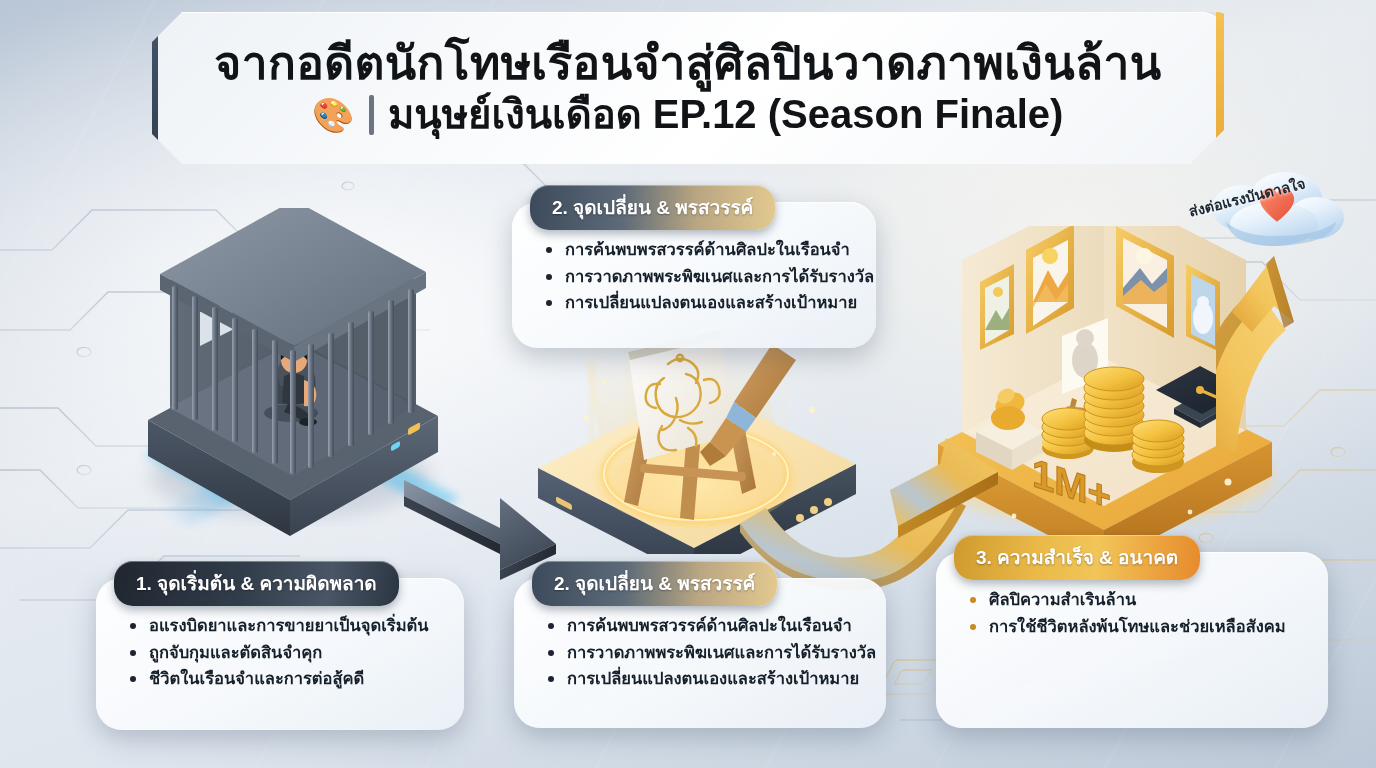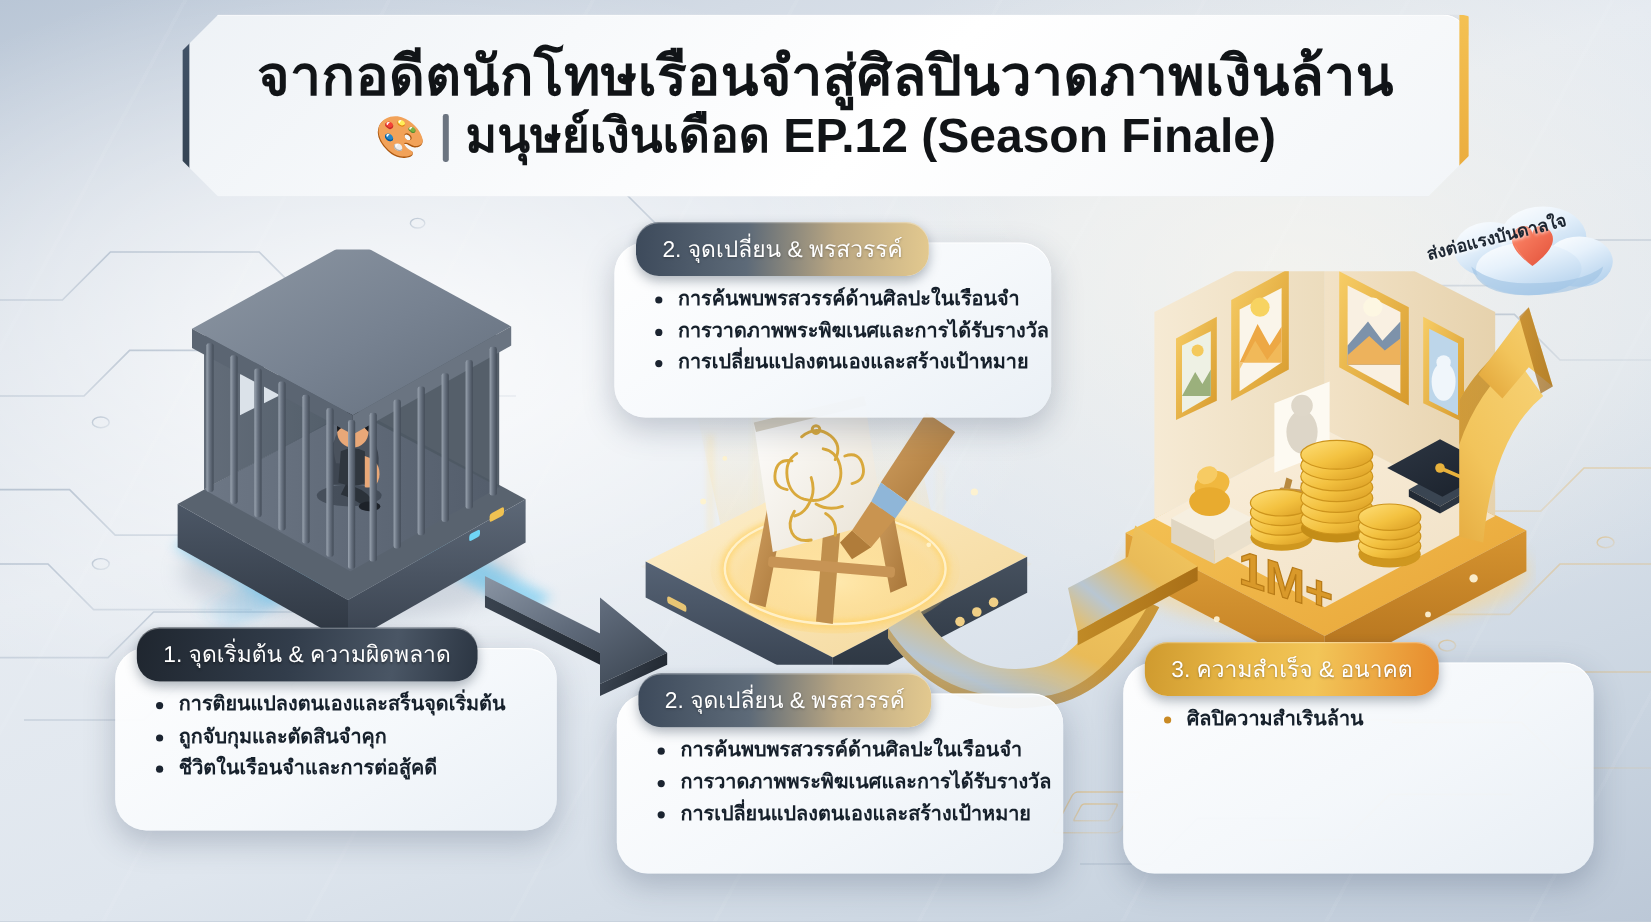--- a/index.html
+++ b/index.html
@@ -73,42 +73,42 @@
   .card{
     position:absolute;
     background:linear-gradient(150deg,rgba(255,255,255,.96) 0%,rgba(246,249,252,.95) 55%,rgba(234,240,246,.94) 100%);
     border-radius:26px;
     box-shadow:0 9px 26px rgba(45,63,88,.26), 0 1px 0 rgba(255,255,255,.95) inset;
     z-index:26;
   }
   .badge{
     position:absolute; left:18px; top:-17px;
     padding:7px 22px 8px; border-radius:19px;
-    font-size:19px; font-weight:normal; color:#fff; white-space:nowrap;
+    font-size:19px; font-weight:bold; color:#fff; white-space:nowrap;
     box-shadow:0 4px 10px rgba(30,45,65,.35), 0 1px 0 rgba(255,255,255,.35) inset;
     text-shadow:0 1px 2px rgba(0,0,0,.35);
     z-index:3;
   }
   .badge-dark{ background:linear-gradient(100deg,#1f262f 0%,#323d4b 45%,#4a5665 75%,#2b3542 100%); }
   .badge-mixed{ background:linear-gradient(92deg,#3d4a5b 0%,#5d6a78 38%,#b9a682 68%,#e3c98f 100%); }
   .badge-gold{ background:linear-gradient(96deg,#cf9a2e 0%,#eab948 34%,#f2c558 58%,#e78a2c 100%); }
 
   .bullets{ list-style:none; padding:34px 22px 16px 32px; }
   .bullets li{
     position:relative; padding-left:21px;
     font-size:16.5px; line-height:1.62; color:#16202b; font-weight:bold;
     white-space:nowrap;
   }
   .bullets li::before{
     content:""; position:absolute; left:2px; top:11px;
     width:6px; height:6px; border-radius:50%; background:#1b2430;
   }
   .card.gold-bul .bullets li::before{ background:#c98a24; }
 
-  #card-1{ left:96px;  top:540px; width:368px; height:152px; }
+  #card-1{ left:96px;  top:578px; width:368px; height:152px; }
   #card-2a{ left:512px; top:202px; width:364px; height:146px; }
   #card-2b{ left:514px; top:578px; width:372px; height:150px; }
   #card-3{ left:936px; top:552px; width:392px; height:176px; }
 
   
   #scene-jail{ position:absolute; left:108px; top:208px; width:360px; height:330px; z-index:12; }
 
   
   #scene-easel{ position:absolute; left:520px; top:322px; width:350px; height:232px; z-index:12; }
 
@@ -638,21 +638,21 @@
     <g transform="translate(74,26) scale(1.05)">
       <path d="M20 34 C4 22 0 12 7 5 c5 -5 13 -3 13 4 c0 -7 8 -9 13 -4 c7 7 3 17 -13 29 Z" fill="url(#hrtG)"></path>
       <path d="M20 34 C14 29 8 23 6 17 c4 8 10 13 14 17 Z" fill="#ffffff" opacity=".25"></path>
     </g>
   </svg>
   <div id="cloud-label">ส่งต่อแรงบันดาลใจ</div>
 
   <div class="card" id="card-1">
     <div class="badge badge-dark">1. จุดเริ่มต้น &amp; ความผิดพลาด</div>
     <ul class="bullets">
-      <li>การติยนแปลงตนเองและสร็นจุดเริ่มต้น</li>
+      <li>อแรงบิดยาและการขายยาเป็นจุดเริ่มต้น</li>
       <li>ถูกจับกุมและตัดสินจำคุก</li>
       <li>ชีวิตในเรือนจำและการต่อสู้คดี</li>
     </ul>
   </div>
 
   <div class="card" id="card-2a">
     <div class="badge badge-mixed">2. จุดเปลี่ยน &amp; พรสวรรค์</div>
     <ul class="bullets">
       <li>การค้นพบพรสวรรค์ด้านศิลปะในเรือนจำ</li>
       <li>การวาดภาพพระพิฆเนศและการได้รับรางวัล</li>
@@ -666,16 +666,17 @@
       <li>การค้นพบพรสวรรค์ด้านศิลปะในเรือนจำ</li>
       <li>การวาดภาพพระพิฆเนศและการได้รับรางวัล</li>
       <li>การเปลี่ยนแปลงตนเองและสร้างเป้าหมาย</li>
     </ul>
   </div>
 
   <div class="card gold-bul" id="card-3">
     <div class="badge badge-gold">3. ความสำเร็จ &amp; อนาคต</div>
     <ul class="bullets">
       <li>ศิลปิความสำเรินล้าน</li>
+      <li>การใช้ชีวิตหลังพ้นโทษและช่วยเหลือสังคม</li>
     </ul>
   </div>
 
 </div>
 
 </body></html>

